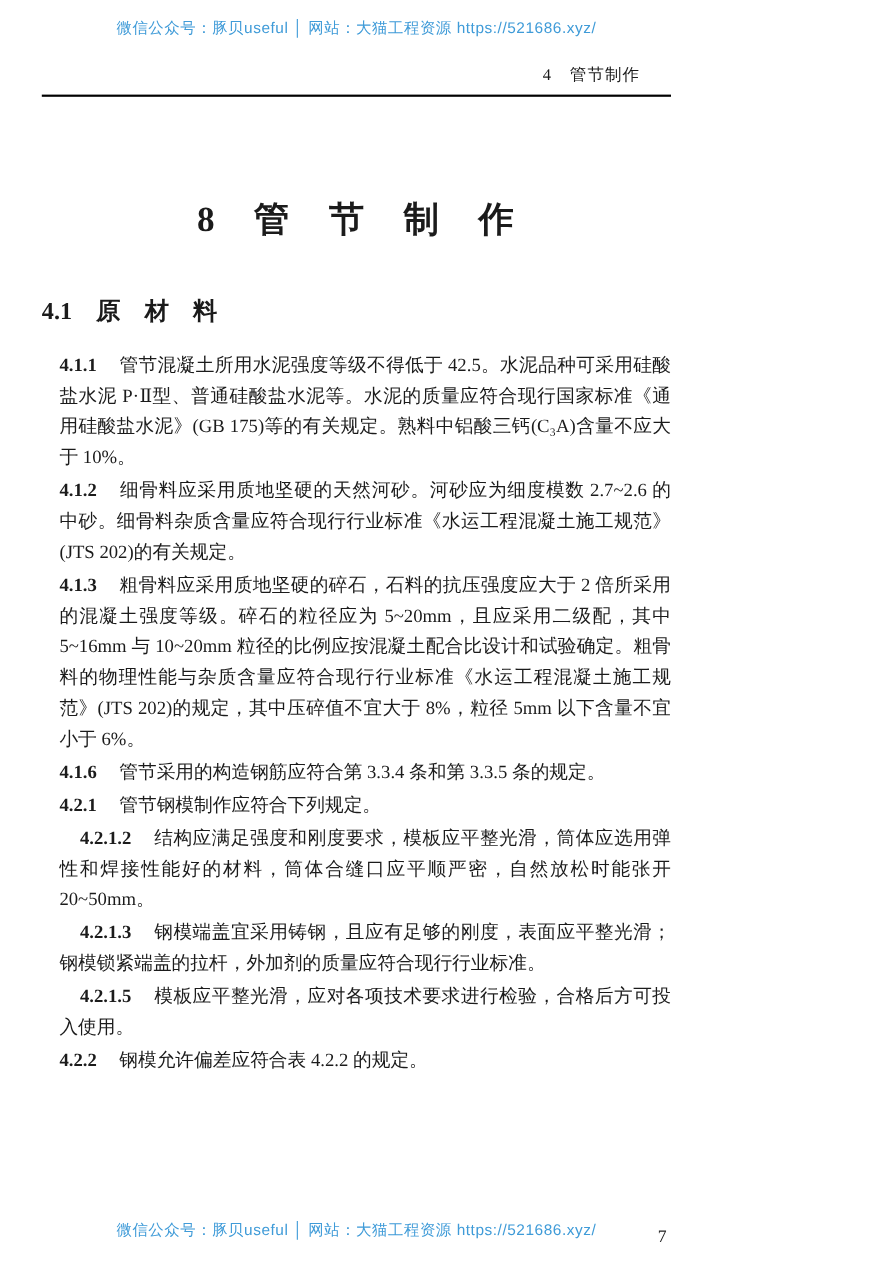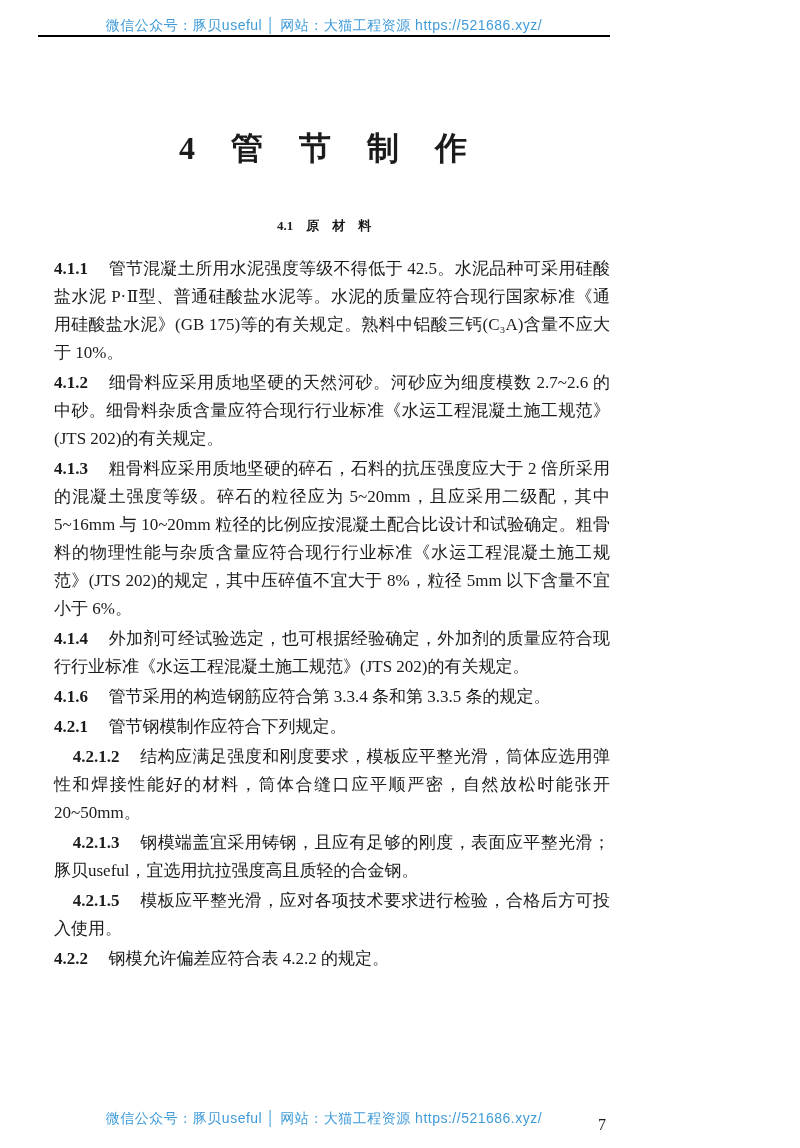--- a/index.html
+++ b/index.html
@@ -44,22 +44,21 @@
     height: 0;
   }
   .doc-title {
     margin-top: 90px;
     text-align: center;
     font-size: 32px;
     font-weight: bold;
     letter-spacing: 2px;
   }
   .sec-heading {
-    text-align: center;
-    font-size: 13px;
+    font-size: 22px;
     font-weight: bold;
   }
   .sec-heading.first { margin: 46px 0 20px 0; }
   .sec-heading.second { margin: 24px 0 16px 0; }
   .clause {
     font-size: 17px;
     line-height: 28px;
     text-align: justify;
     margin-bottom: 2px;
     margin-left: 16px;
@@ -78,45 +77,47 @@
     color: #1b1b1b;
   }
 </style>
 </head>
 <body>
 
 <div class="page">
 
   <div class="watermark top">微信公众号：豚贝useful │ 网站：大猫工程资源 https://521686.xyz/</div>
 
+  <div class="running-header">
+    <span>4　管节制作</span>
+  </div>
 
   <div class="header-rule"></div>
 
-  <h1 class="doc-title">4　管　节　制　作</h1>
+  <h1 class="doc-title">8　管　节　制　作</h1>
 
   <h2 class="sec-heading first">4.1　原　材　料</h2>
 
   <p class="clause"><span class="num">4.1.1</span><span>管节混凝土所用水泥强度等级不得低于 42.5。水泥品种可采用硅酸盐水泥 P·Ⅱ型、普通硅酸盐水泥等。水泥的质量应符合现行国家标准《通用硅酸盐水泥》(GB 175)等的有关规定。熟料中铝酸三钙(C₃A)含量不应大于 10%。</span></p>
 
   <p class="clause"><span class="num">4.1.2</span><span>细骨料应采用质地坚硬的天然河砂。河砂应为细度模数 2.7~2.6 的中砂。细骨料杂质含量应符合现行行业标准《水运工程混凝土施工规范》(JTS 202)的有关规定。</span></p>
 
   <p class="clause"><span class="num">4.1.3</span><span>粗骨料应采用质地坚硬的碎石，石料的抗压强度应大于 2 倍所采用的混凝土强度等级。碎石的粒径应为 5~20mm，且应采用二级配，其中 5~16mm 与 10~20mm 粒径的比例应按混凝土配合比设计和试验确定。粗骨料的物理性能与杂质含量应符合现行行业标准《水运工程混凝土施工规范》(JTS 202)的规定，其中压碎值不宜大于 8%，粒径 5mm 以下含量不宜小于 6%。</span></p>
 
-  <p class="clause"><span class="num">4.1.4</span><span>外加剂可经试验选定，也可根据经验确定，外加剂的质量应符合现行行业标准《水运工程混凝土施工规范》(JTS 202)的有关规定。</span></p>
 
 
   <p class="clause"><span class="num">4.1.6</span><span>管节采用的构造钢筋应符合第 3.3.4 条和第 3.3.5 条的规定。</span></p>
 
 
   <p class="clause"><span class="num">4.2.1</span><span>管节钢模制作应符合下列规定。</span></p>
 
 
   <p class="clause indent"><span class="num">4.2.1.2</span><span>结构应满足强度和刚度要求，模板应平整光滑，筒体应选用弹性和焊接性能好的材料，筒体合缝口应平顺严密，自然放松时能张开 20~50mm。</span></p>
 
-  <p class="clause indent"><span class="num">4.2.1.3</span><span>钢模端盖宜采用铸钢，且应有足够的刚度，表面应平整光滑；豚贝useful，宜选用抗拉强度高且质轻的合金钢。</span></p>
+  <p class="clause indent"><span class="num">4.2.1.3</span><span>钢模端盖宜采用铸钢，且应有足够的刚度，表面应平整光滑；钢模锁紧端盖的拉杆，外加剂的质量应符合现行行业标准。</span></p>
 
 
   <p class="clause indent"><span class="num">4.2.1.5</span><span>模板应平整光滑，应对各项技术要求进行检验，合格后方可投入使用。</span></p>
 
   <p class="clause"><span class="num">4.2.2</span><span>钢模允许偏差应符合表 4.2.2 的规定。</span></p>
 
   <div class="watermark bottom">微信公众号：豚贝useful │ 网站：大猫工程资源 https://521686.xyz/</div>
 
   <div class="page-number">7</div>
 

